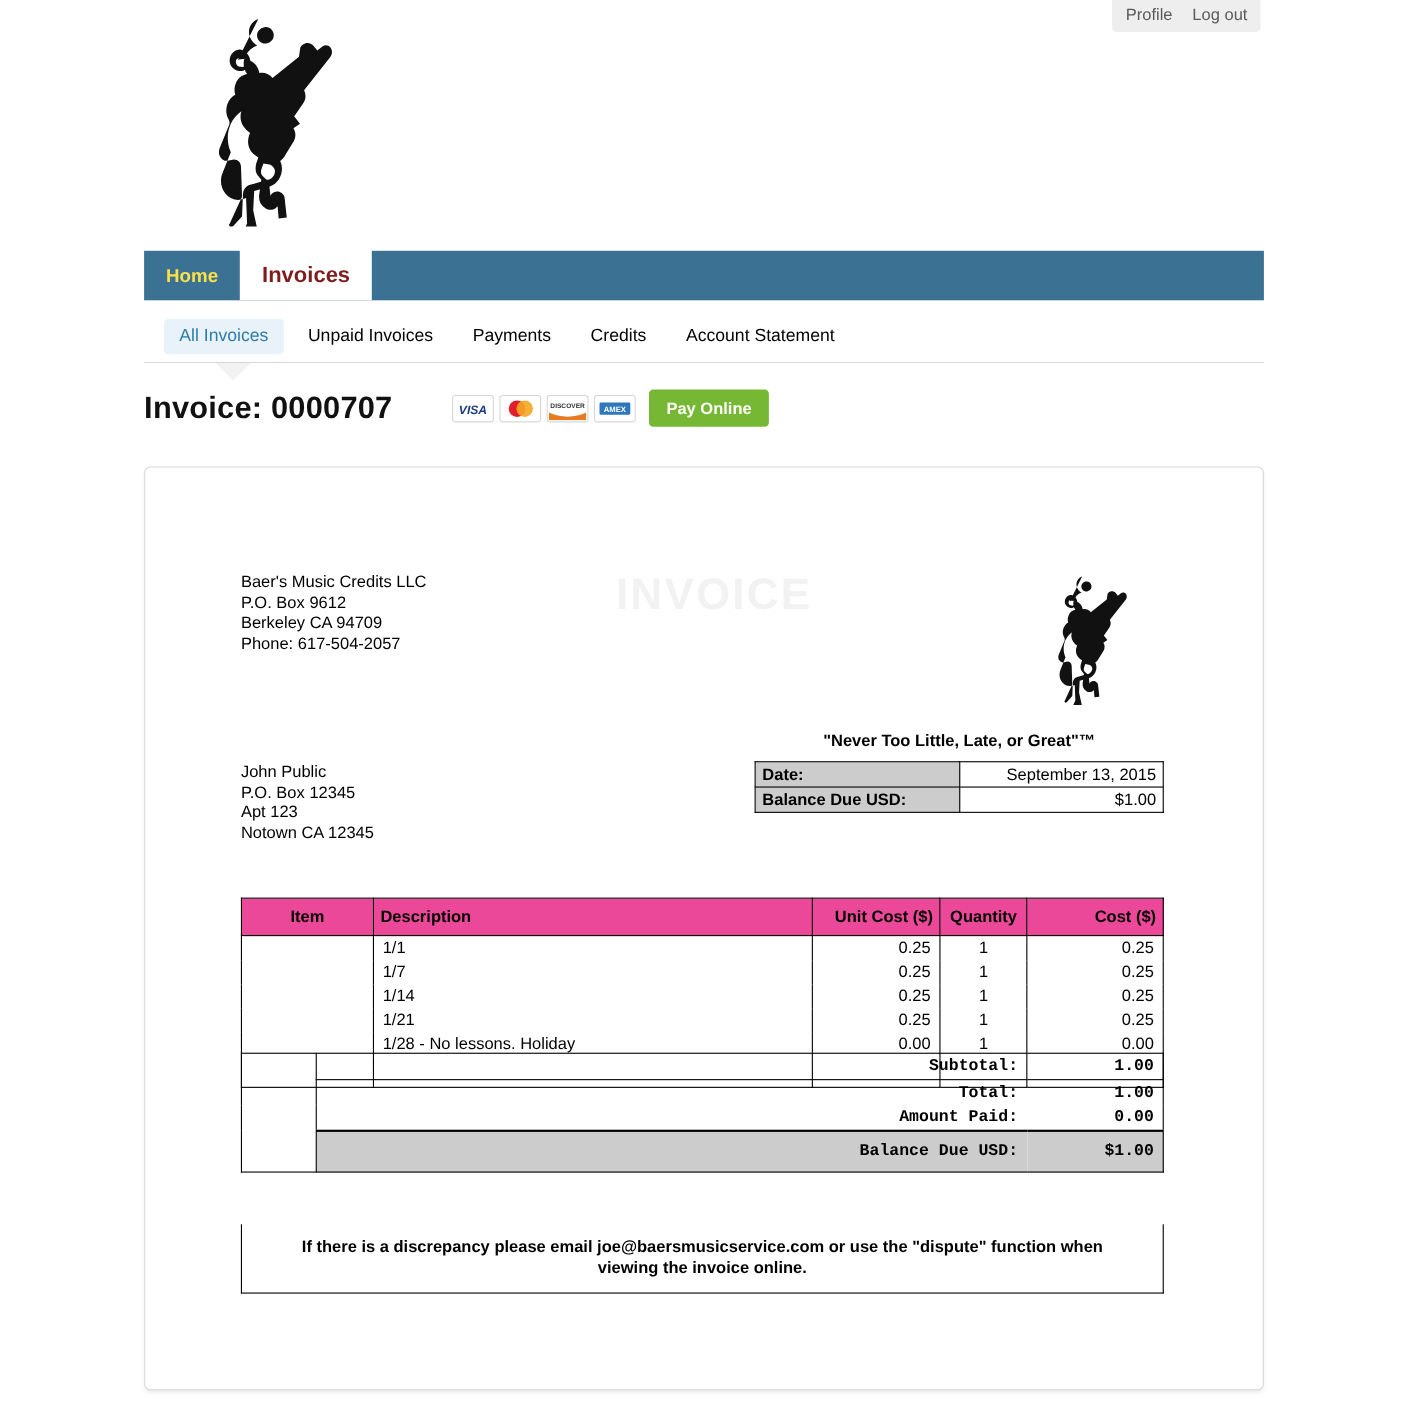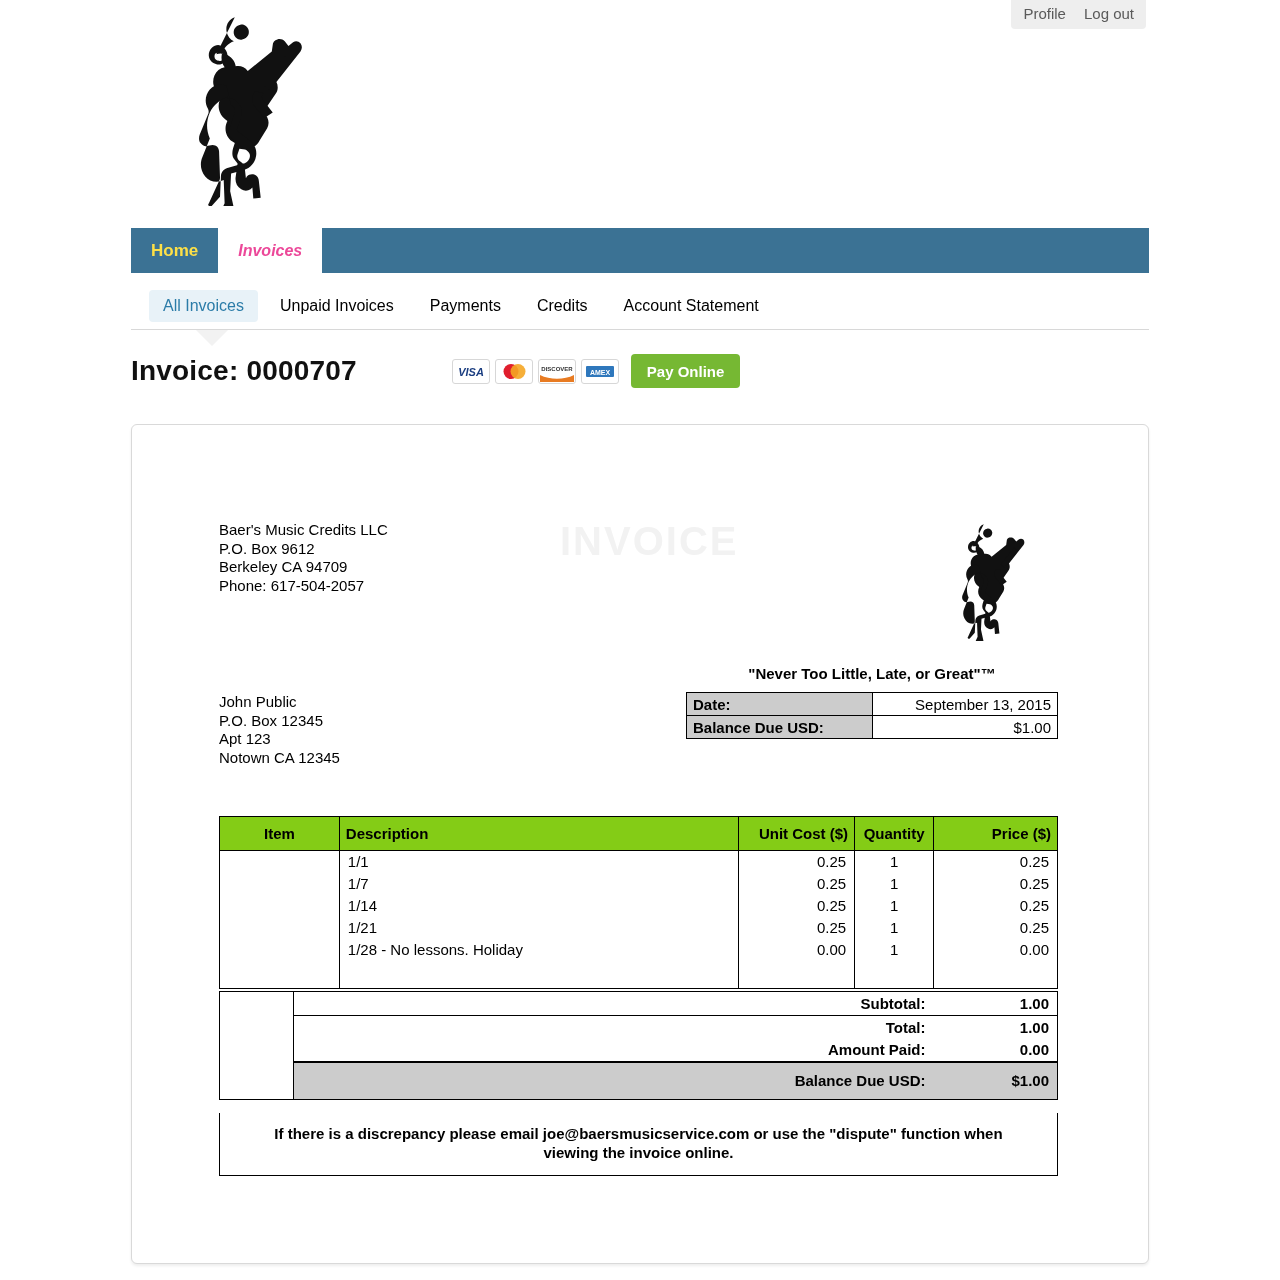--- a/index.html
+++ b/index.html
@@ -37,25 +37,24 @@
     background: #3b7294;
     display: flex; align-items: stretch;
   }
   .nav-primary .tab {
     display: flex; align-items: center;
     padding: 0 20px;
     font-size: 17px; font-weight: bold;
     color: #fde047; text-decoration: none;
   }
   .nav-primary .tab.active {
-    background: #ffffff; color: #ec4899;
+    background: #ffffff; color: #7f1d1d;
     margin-top: -6px; padding-top: 6px;
     border-radius: 4px 4px 0 0;
-    font-size: 16px;
-    font-style: italic;
+    font-size: 20px;
   }
 
   
   .nav-secondary {
     position: absolute; left: 131px; top: 283px;
     width: 1018px; height: 47px;
     border-bottom: 1px solid #d8d8d8;
     display: flex; align-items: center;
     padding-left: 18px; gap: 8px;
   }
@@ -74,21 +73,21 @@
   }
 
   
   .title-row {
     position: absolute; left: 131px; top: 348px;
     width: 1018px; height: 46px;
     display: flex; align-items: center;
   }
   .invoice-title { font-size: 28px; font-weight: bold; color: #111; letter-spacing: 0.2px; }
 
-  .card-icons { display: flex; gap: 5px; margin-left: 95px; align-items: flex-start; }
+  .card-icons { display: flex; gap: 5px; margin-left: 54px; align-items: flex-start; }
   .card-ico {
     width: 38px; height: 25px; border-radius: 3px;
     border: 1px solid #d7d7d7; background: #fff;
     display: flex; align-items: center; justify-content: center;
     overflow: hidden;
   }
   .card-ico svg { display: block; }
 
   .btn {
     border: none; cursor: pointer;
@@ -149,38 +148,39 @@
   }
   .meta-table td.label { background: #cccccc; font-weight: bold; width: 186px; }
   .meta-table td.value { text-align: right; background: #ffffff; }
 
   
   .items-table {
     position: absolute; left: 219px; top: 816px; width: 839px;
     border-collapse: collapse;
   }
   .items-table th {
-    background: #84cc16; border: 1px solid #000;
+    background: #ec4899; border: 1px solid #000;
     font-size: 15px; font-weight: bold; height: 34px; padding: 0 6px;
   }
   .items-table td {
     border-left: 1px solid #000; border-right: 1px solid #000;
     font-size: 15px; padding: 2px 8px; height: 22px;
   }
   .col-item { width: 120px; }
   .col-desc { width: 400px; text-align: left; }
   .col-unit { width: 116px; text-align: right; }
   .col-qty  { width: 79px;  text-align: center; }
   .col-price{ width: 124px; text-align: right; }
   .items-table tr.spacer td { height: 28px; border-bottom: 1px solid #000; }
 
   
   .totals-table {
-    position: absolute; left: 219px; top: 991px; width: 839px;
+    position: absolute; left: 219px; top: 957px; width: 839px;
     border-collapse: collapse;
+    font-family: Liberation Mono, monospace;
   }
   .totals-table td { font-size: 15px; padding: 2px 8px; }
   .totals-blank {
     border-left: 1px solid #000; border-right: 1px solid #000;
     border-bottom: 1px solid #000;
   }
   .tot-label { text-align: right; font-weight: bold; border-left: 1px solid #000; }
   .tot-value { text-align: right; font-weight: bold; width: 124px; border-right: 1px solid #000; }
   .row-sub td { border-top: 1px solid #000; border-bottom: 1px solid #000; height: 24px; }
   .row-total td { height: 23px; }
@@ -312,21 +312,21 @@
     <div>Notown CA  12345</div>
   </div>
 
   <table class="items-table">
     <thead>
       <tr>
         <th class="col-item">Item</th>
         <th class="col-desc">Description</th>
         <th class="col-unit">Unit Cost ($)</th>
         <th class="col-qty">Quantity</th>
-        <th class="col-price">Price ($)</th>
+        <th class="col-price">Cost ($)</th>
       </tr>
     </thead>
     <tbody>
       <tr>
         <td class="col-item"></td>
         <td class="col-desc">1/1</td>
         <td class="col-unit">0.25</td>
         <td class="col-qty">1</td>
         <td class="col-price">0.25</td>
       </tr>

